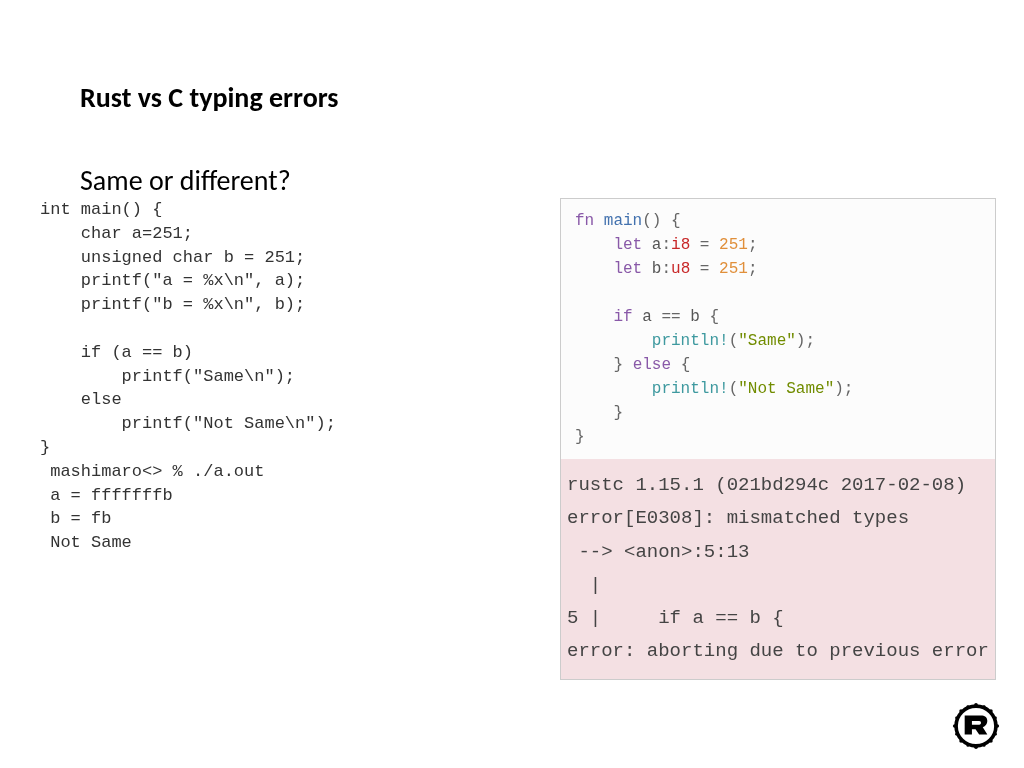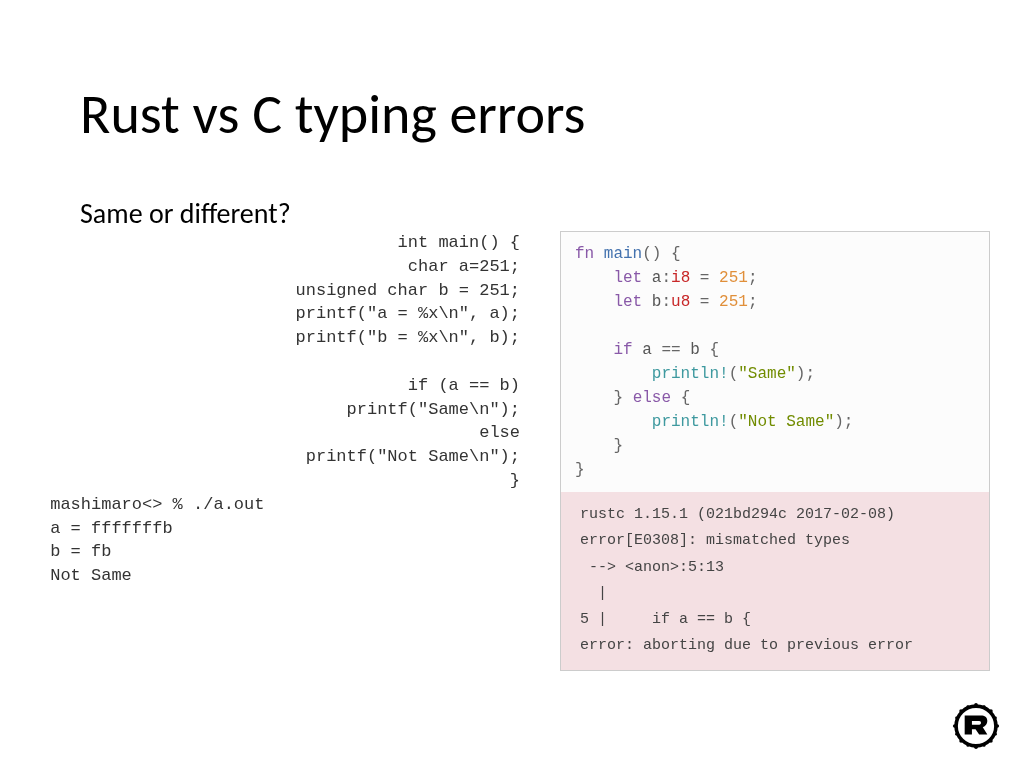--- a/index.html
+++ b/index.html
@@ -8,22 +8,22 @@
     height: 768px;
     background: #ffffff;
     font-family: "Segoe UI", Calibri, Arial, sans-serif;
     position: relative;
     overflow: hidden;
   }
   .slide {
     padding: 80px 80px 0 80px;
   }
   .title {
-    font-size: 56px;
-    font-weight: 400;
+    font-size: 28px;
+    font-weight: 700;
     color: #000;
     margin-bottom: 48px;
   }
   .subtitle {
     font-size: 28px;
     font-weight: 400;
     color: #000;
   }
   .columns {
     display: flex;
@@ -37,21 +37,20 @@
     flex: 0 0 430px;
     margin-left: auto;
   }
   .c-code {
     font-family: "Courier New", monospace;
     font-size: 17px;
     line-height: 1.4;
     color: #333;
     white-space: pre;
     margin-left: -40px;
-    text-align: right;
   }
   .c-output {
     font-family: "Courier New", monospace;
     font-size: 17px;
     line-height: 1.4;
     color: #333;
     white-space: pre;
     margin-left: -40px;
   }
   .rust-block {
@@ -62,23 +61,23 @@
     font-family: Consolas, "Courier New", monospace;
     font-size: 16px;
     line-height: 1.5;
     padding: 10px 14px;
     white-space: pre;
     color: #555;
   }
   .rust-error {
     background: #f4e0e3;
     font-family: Consolas, "Courier New", monospace;
-    font-size: 15px;
+    font-size: 19px;
     line-height: 1.75;
-    padding: 10px 19px;
+    padding: 10px 6px;
     white-space: pre;
     color: #444;
   }
   .kw { color: #8959a8; }
   .fnname { color: #4271ae; }
   .ty { color: #c82829; }
   .num { color: #e08f3a; }
   .punct { color: #666; }
   .mac { color: #3e999f; }
   .str { color: #718c00; }

